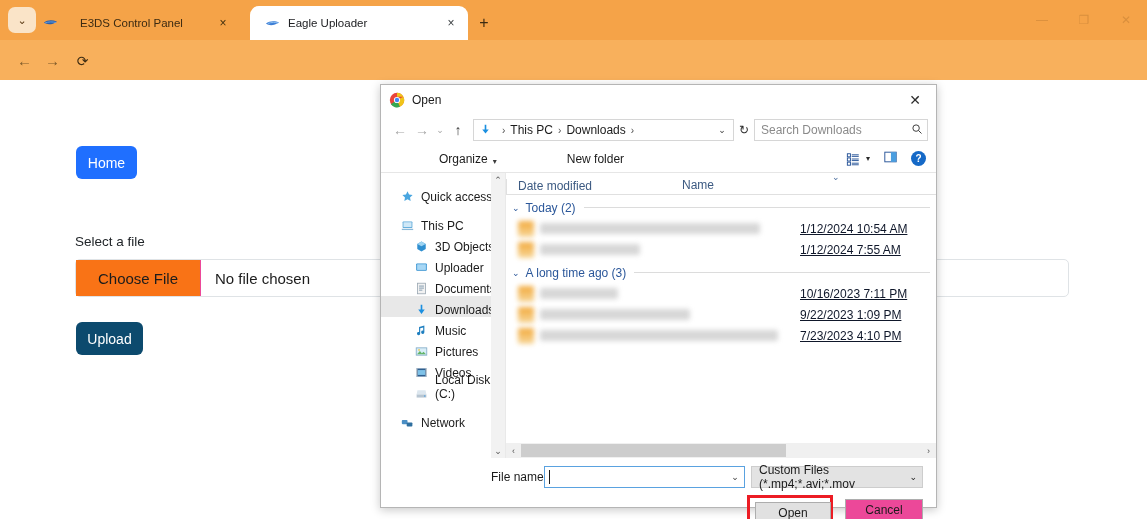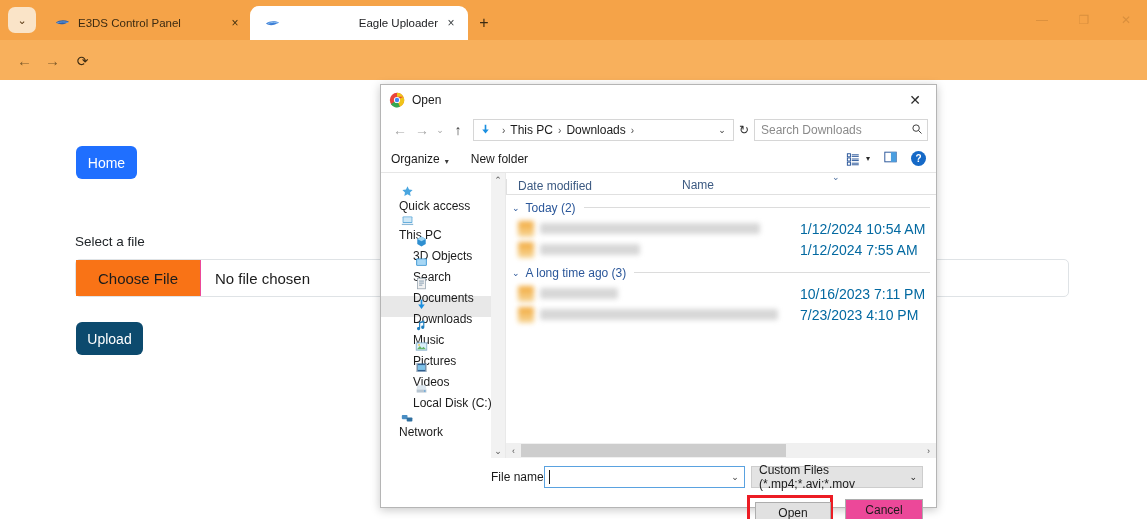--- a/index.html
+++ b/index.html
@@ -20,29 +20,29 @@
     position: absolute; left: 8px; top: 7px; width: 28px; height: 26px;
     background: #fae4c8; border-radius: 7px;
     display: flex; align-items: center; justify-content: center;
     color: #5a3a14; font-size: 11px;
   }
   .tab {
     position: absolute; top: 6px; height: 34px;
     display: flex; align-items: center; border-radius: 9px 9px 0 0;
     padding: 0 8px 0 14px;
   }
-  .tab.inactive { left: 40px; width: 212px; }
+  .tab.inactive { left: 28px; width: 212px; gap: 14px; }
   .tab.active   { left: 250px; width: 218px; background: #ffffff; }
   .tab-fav { width: 16px; height: 16px; flex: 0 0 16px; margin-right: 8px;
     display: flex; align-items: center; justify-content: center; }
   .tab-title {
     font-size: 11.5px; color: #3c2b12; white-space: nowrap;
     overflow: hidden; text-overflow: ellipsis; flex: 1;
   }
-  .tab.active .tab-title { color: #202124; text-align: right; }
+  .tab.active .tab-title { color: #202124; }
   .tab-close {
     width: 18px; height: 18px; flex: 0 0 18px; border-radius: 50%;
     display: flex; align-items: center; justify-content: center;
     font-size: 12px; color: #43310f; margin-left: 4px;
   }
   .tab.active .tab-close { color: #3c4043; }
   .new-tab {
     position: absolute; left: 472px; top: 11px; width: 24px; height: 24px;
     display: flex; align-items: center; justify-content: center;
     color: #3c2b12; font-size: 16px; border-radius: 50%;
@@ -183,39 +183,39 @@
   }
   .search-ph { font-size: 12px; color: #8a8a8a; flex: 1; }
   .search-ico { font-size: 11px; color: #3b3b3b; }
 
   .dlg-cmd {
     height: 28px; display: flex; align-items: center; padding: 0 10px;
     border-bottom: 1px solid #e6e6e6;
   }
   .cmd {
     font-size: 12px; color: #1b1b1b; margin-right: 22px;
-    display: flex; align-items: flex-end;
+    display: flex; align-items: flex-end; margin-left: 48px;
   }
   .cmd .caret { font-size: 8px; margin-left: 5px; color: #3b3b3b; }
   .cmd-right { margin-left: auto; display: flex; align-items: center; gap: 13px; }
   .viewico { display: flex; align-items: center; font-size: 11px; color: #2b579a; }
   .helpico {
     width: 15px; height: 15px; border-radius: 50%; background: #1569c7;
     color: #fff; font-size: 10px; font-weight: bold;
     display: flex; align-items: center; justify-content: center;
   }
 
   .dlg-body { position: relative; height: 285px; display: flex; }
   .dlg-side {
     width: 125px; position: relative; padding-top: 10px;
     border-right: 1px solid #e9e9e9; background: #fff;
   }
   .side-item {
-    height: 21px; display: flex; align-items: flex-start; padding-left: 18px;
-    font-size: 12px; color: #1b1b1b; flex-direction: column;
+    height: 21px; display: flex; align-items: flex-end; padding-left: 18px;
+    font-size: 12px; color: #1b1b1b;
   }
   .side-item.sel { background: #e8e8e8; }
   .side-item .si { width: 16px; height: 16px; margin-right: 6px; flex: 0 0 16px;
     display: flex; align-items: center; justify-content: center; }
   .side-item.lvl1 { padding-left: 18px; }
   .side-item.lvl2 { padding-left: 32px; }
   .side-sb {
     position: absolute; right: 0; top: 0; width: 14px; height: 100%;
     background: #f2f2f2; display: flex; flex-direction: column;
     align-items: center; justify-content: space-between; padding: 2px 0;
@@ -241,21 +241,21 @@
   .grp-rule { flex: 1; height: 1px; background: #dcdcdc; margin: 0 6px 0 8px; }
   .frow { height: 21px; display: flex; align-items: center; }
   .frow .fico {
     width: 16px; height: 16px; margin: 0 6px 0 12px; flex: 0 0 16px;
     border-radius: 2px; background: linear-gradient(180deg,#f2a93b,#f7d79a);
     filter: blur(2.4px);
   }
   .fname {
     height: 11px; background: #d7d7d7; border-radius: 2px; filter: blur(2.6px);
   }
-  .fdate { margin-left: auto; width: 136px; font-size: 14px; color: #0369a1; }
+  .fdate { margin-left: auto; width: 136px; font-size: 12px; color: #0f172a; text-decoration: underline; }
 
   .hscroll {
     position: absolute; left: 0; bottom: 0; width: 100%; height: 15px;
     background: #f0f0f0; display: flex; align-items: center;
   }
   .hs-arrow { width: 15px; text-align: center; font-size: 9px; color: #505050; }
   .hs-track { flex: 1; height: 15px; position: relative; }
   .hs-thumb {
     position: absolute; left: 0; top: 1px; width: 265px; height: 13px; background: #cdcdcd;
   }
@@ -505,21 +505,21 @@
             </span>
           <span>3D Objects</span>
         </div>
         <div class="side-item lvl2">
           <span class="si">
               <svg width="13" height="13" viewBox="0 0 16 16">
                 <rect x="1.5" y="3" width="13" height="9" rx="1" fill="#2f8fd0"></rect>
                 <rect x="2.6" y="4" width="10.8" height="7" fill="#a7d7f5"></rect>
               </svg>
             </span>
-          <span>Search</span>
+          <span>Uploader</span>
         </div>
         <div class="side-item lvl2">
           <span class="si">
               <svg width="13" height="13" viewBox="0 0 16 16">
                 <rect x="3" y="1.5" width="10" height="13" fill="#f2f2f2" stroke="#9aa7b2"></rect>
                 <line x1="5" y1="5" x2="11" y2="5" stroke="#6d8aa3"></line>
                 <line x1="5" y1="7.5" x2="11" y2="7.5" stroke="#6d8aa3"></line>
                 <line x1="5" y1="10" x2="9" y2="10" stroke="#6d8aa3"></line>
               </svg>
             </span>
@@ -613,20 +613,25 @@
 
         <div class="grp">
           <span class="grp-chev">⌄</span>
           <span class="grp-label">A long time ago (3)</span>
           <span class="grp-rule"></span>
         </div>
         <div class="frow">
           <span class="fico"></span>
           <span class="fname" style="width:78px"></span>
           <span class="fdate">10/16/2023 7:11 PM</span>
+        </div>
+        <div class="frow">
+          <span class="fico"></span>
+          <span class="fname" style="width:150px"></span>
+          <span class="fdate">9/22/2023 1:09 PM</span>
         </div>
         <div class="frow">
           <span class="fico"></span>
           <span class="fname" style="width:238px"></span>
           <span class="fdate">7/23/2023 4:10 PM</span>
         </div>
 
         <div class="hscroll">
           <div class="hs-arrow">‹</div>
           <div class="hs-track">

